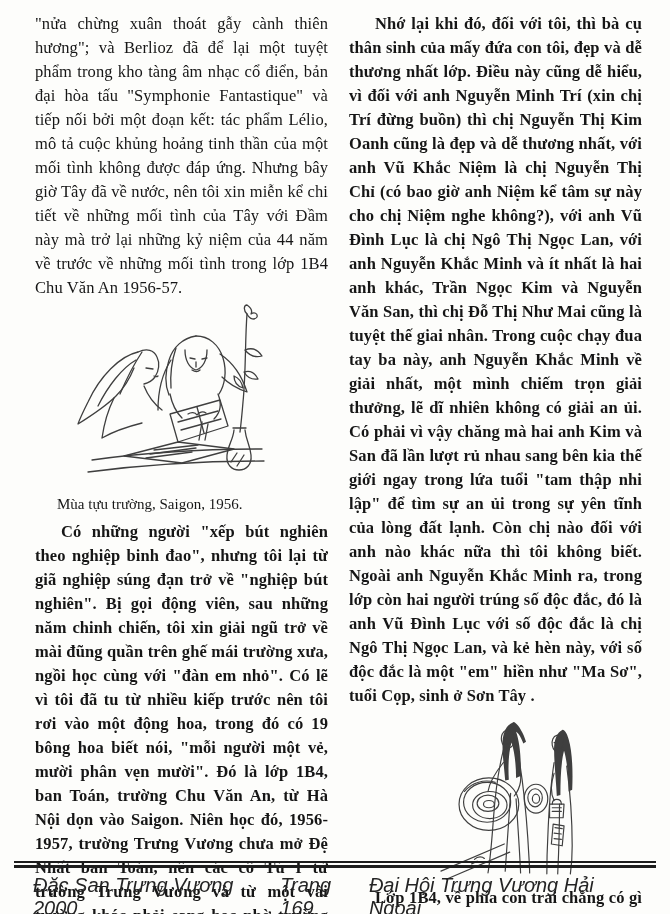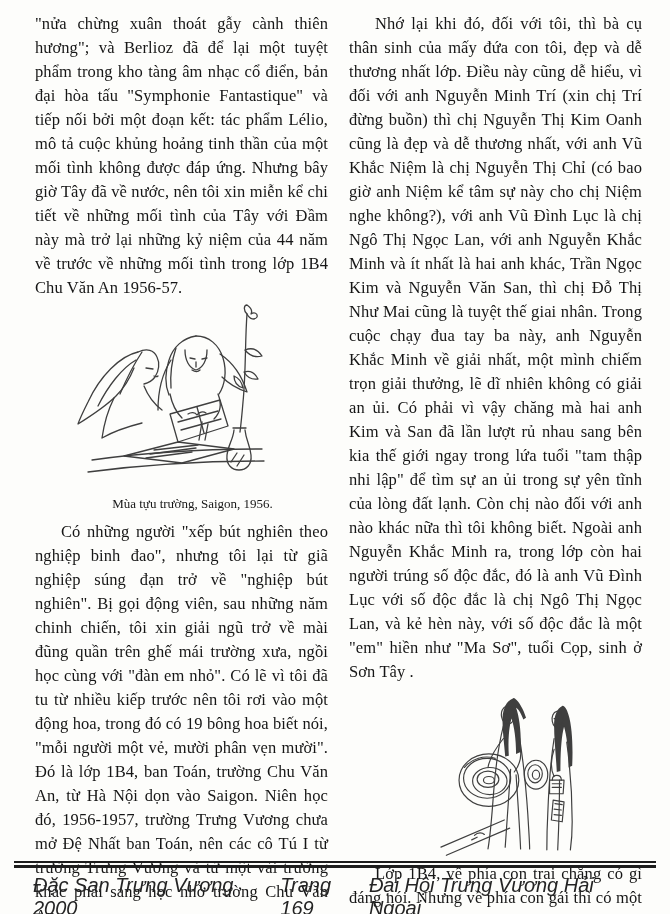--- a/index.html
+++ b/index.html
@@ -18,30 +18,29 @@
     padding:12px 28px 0 35px;
   }
   .col { width:293px; }
   .para {
     margin:0;
     font-size:16.5px;
     line-height:24px;
     text-align:justify;
     letter-spacing:0.1px;
   }
-  .indent { text-indent:26px; }
+  .indent { text-indent:26px;font-weight:bold; }
   .figure { margin:4px 0 0 0; padding:0; }
   .fig-left  { margin-left:14px; }
   .fig-right { margin-left:72px; margin-top:2px; }
   .caption {
     margin:6px 0 4px 0;
-    font-size:13px;
+    font-size:15px;
     line-height:24px;
     text-indent:22px;
-    text-align:center;
   }
   .footer-rule {
     position:absolute;
     left:14px; right:14px; top:861px;
     height:2px;
     border-top:2px solid #1d1d1d;
     border-bottom:3px solid #1d1d1d;
   }
   .footer {
     position:absolute;

